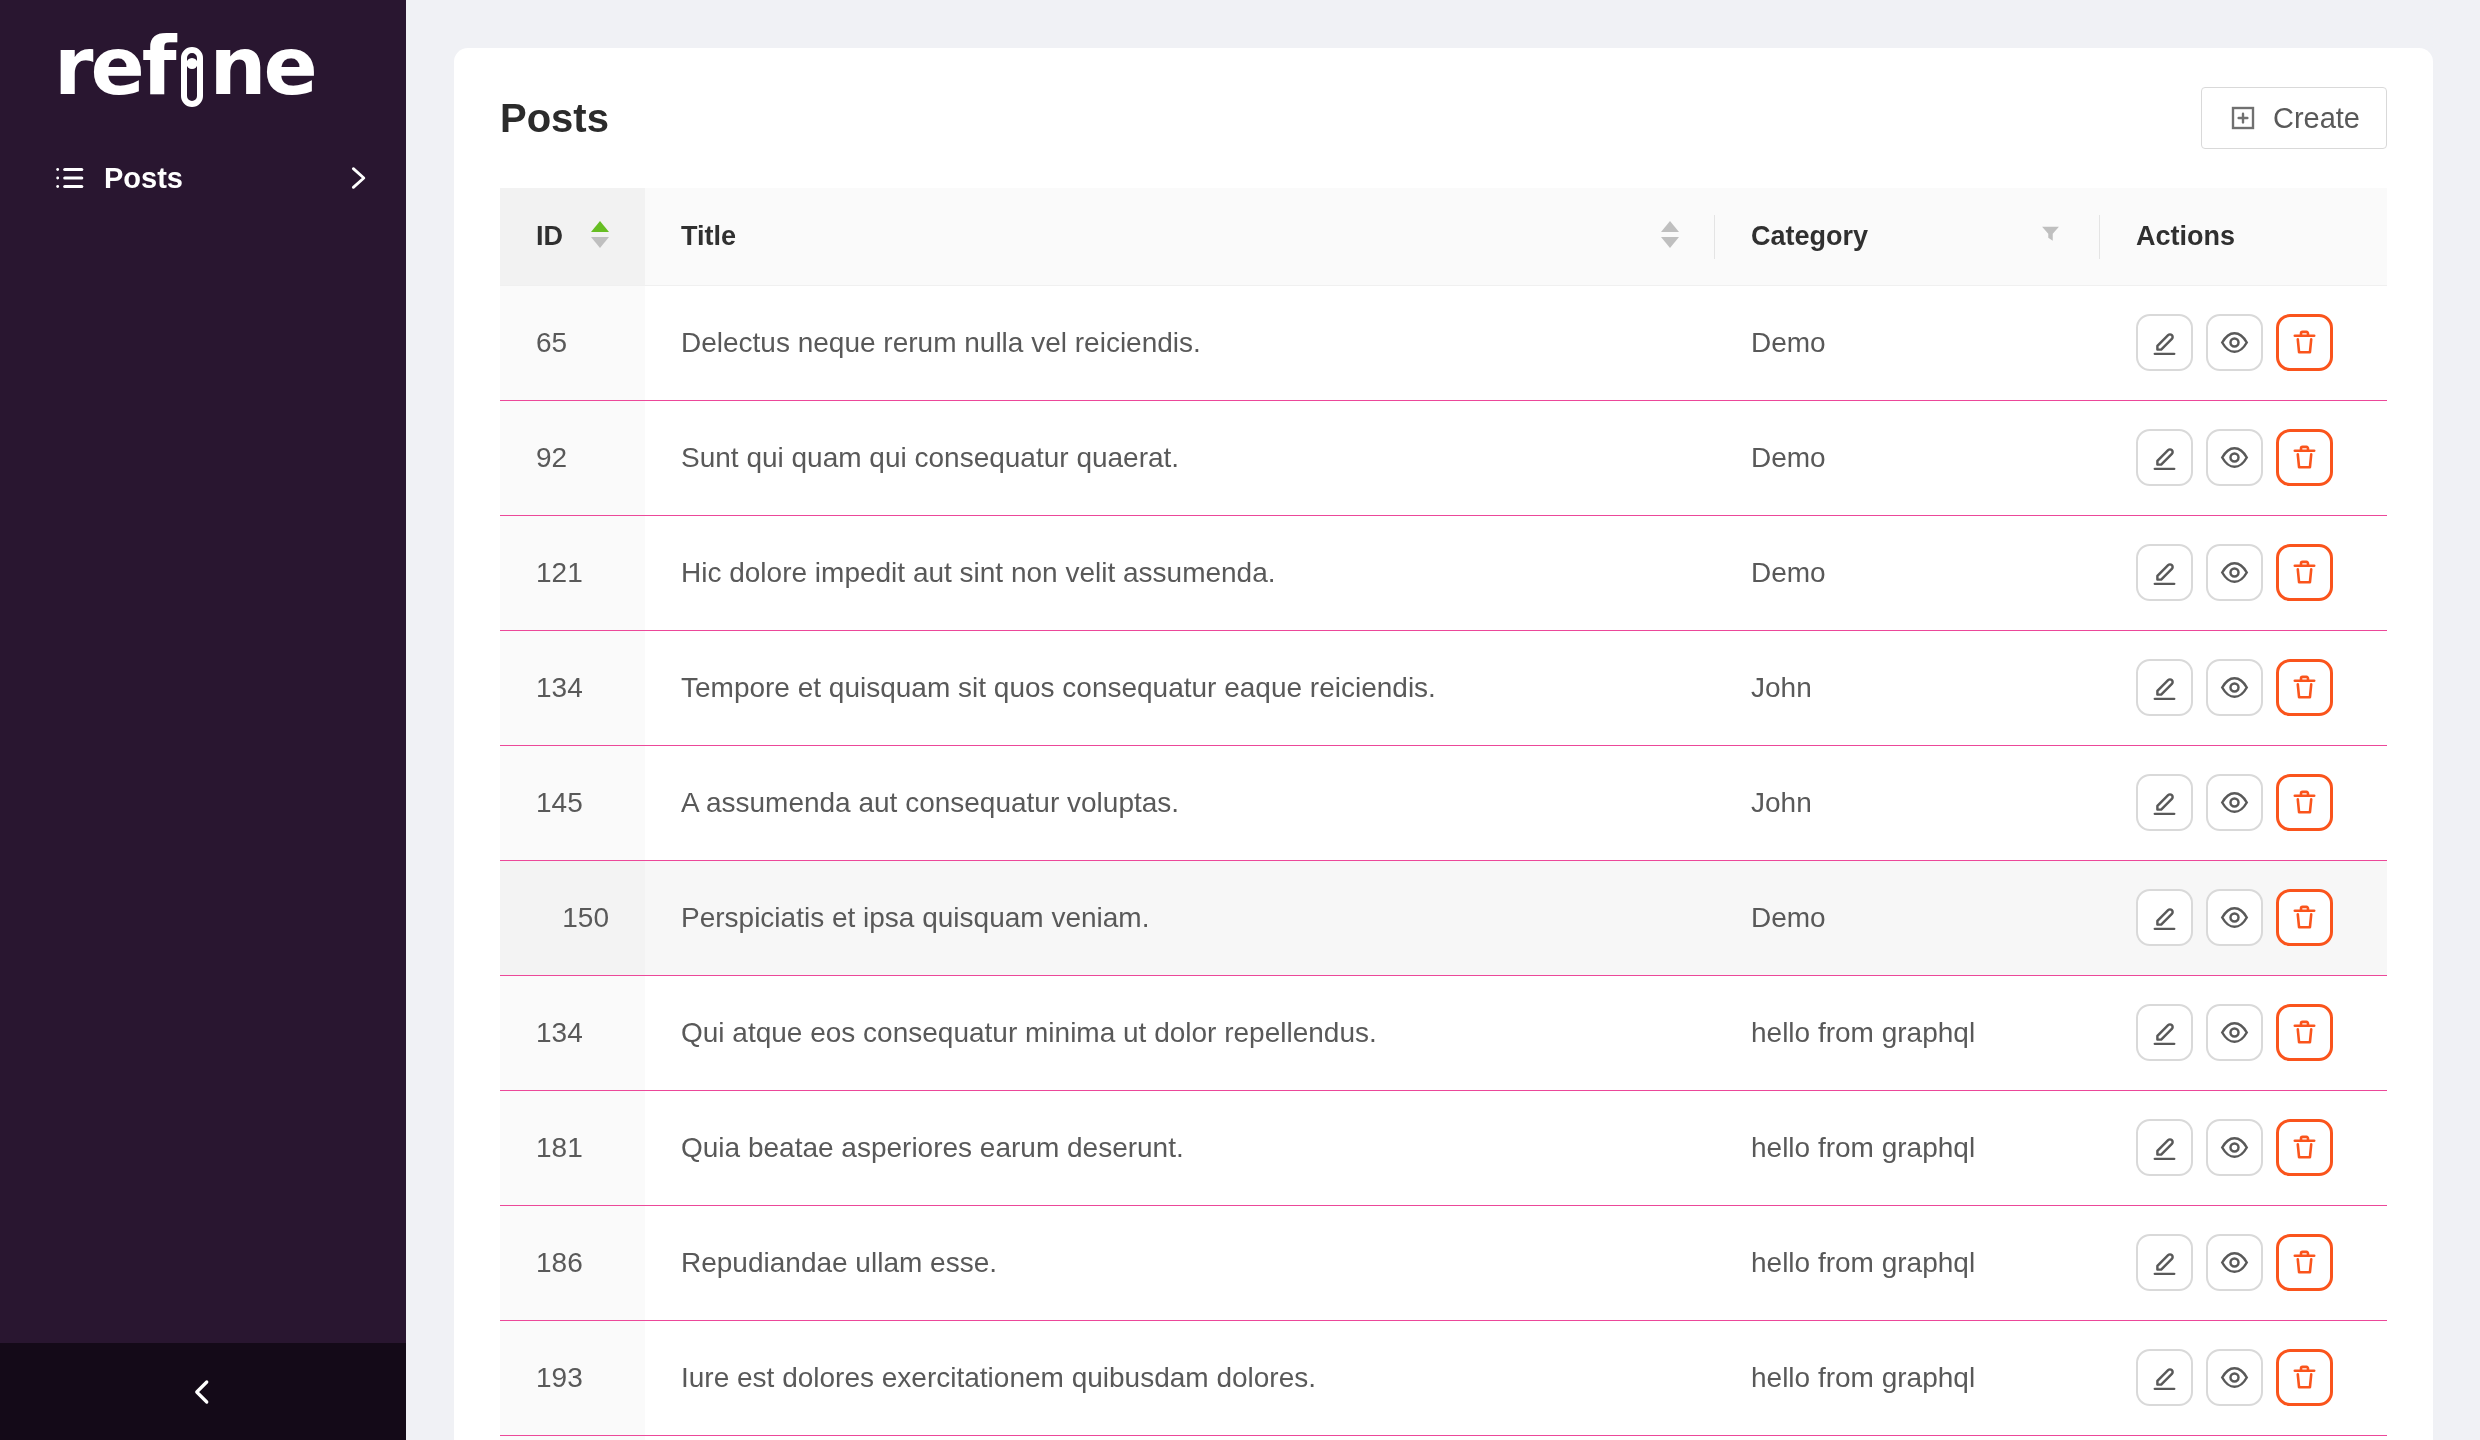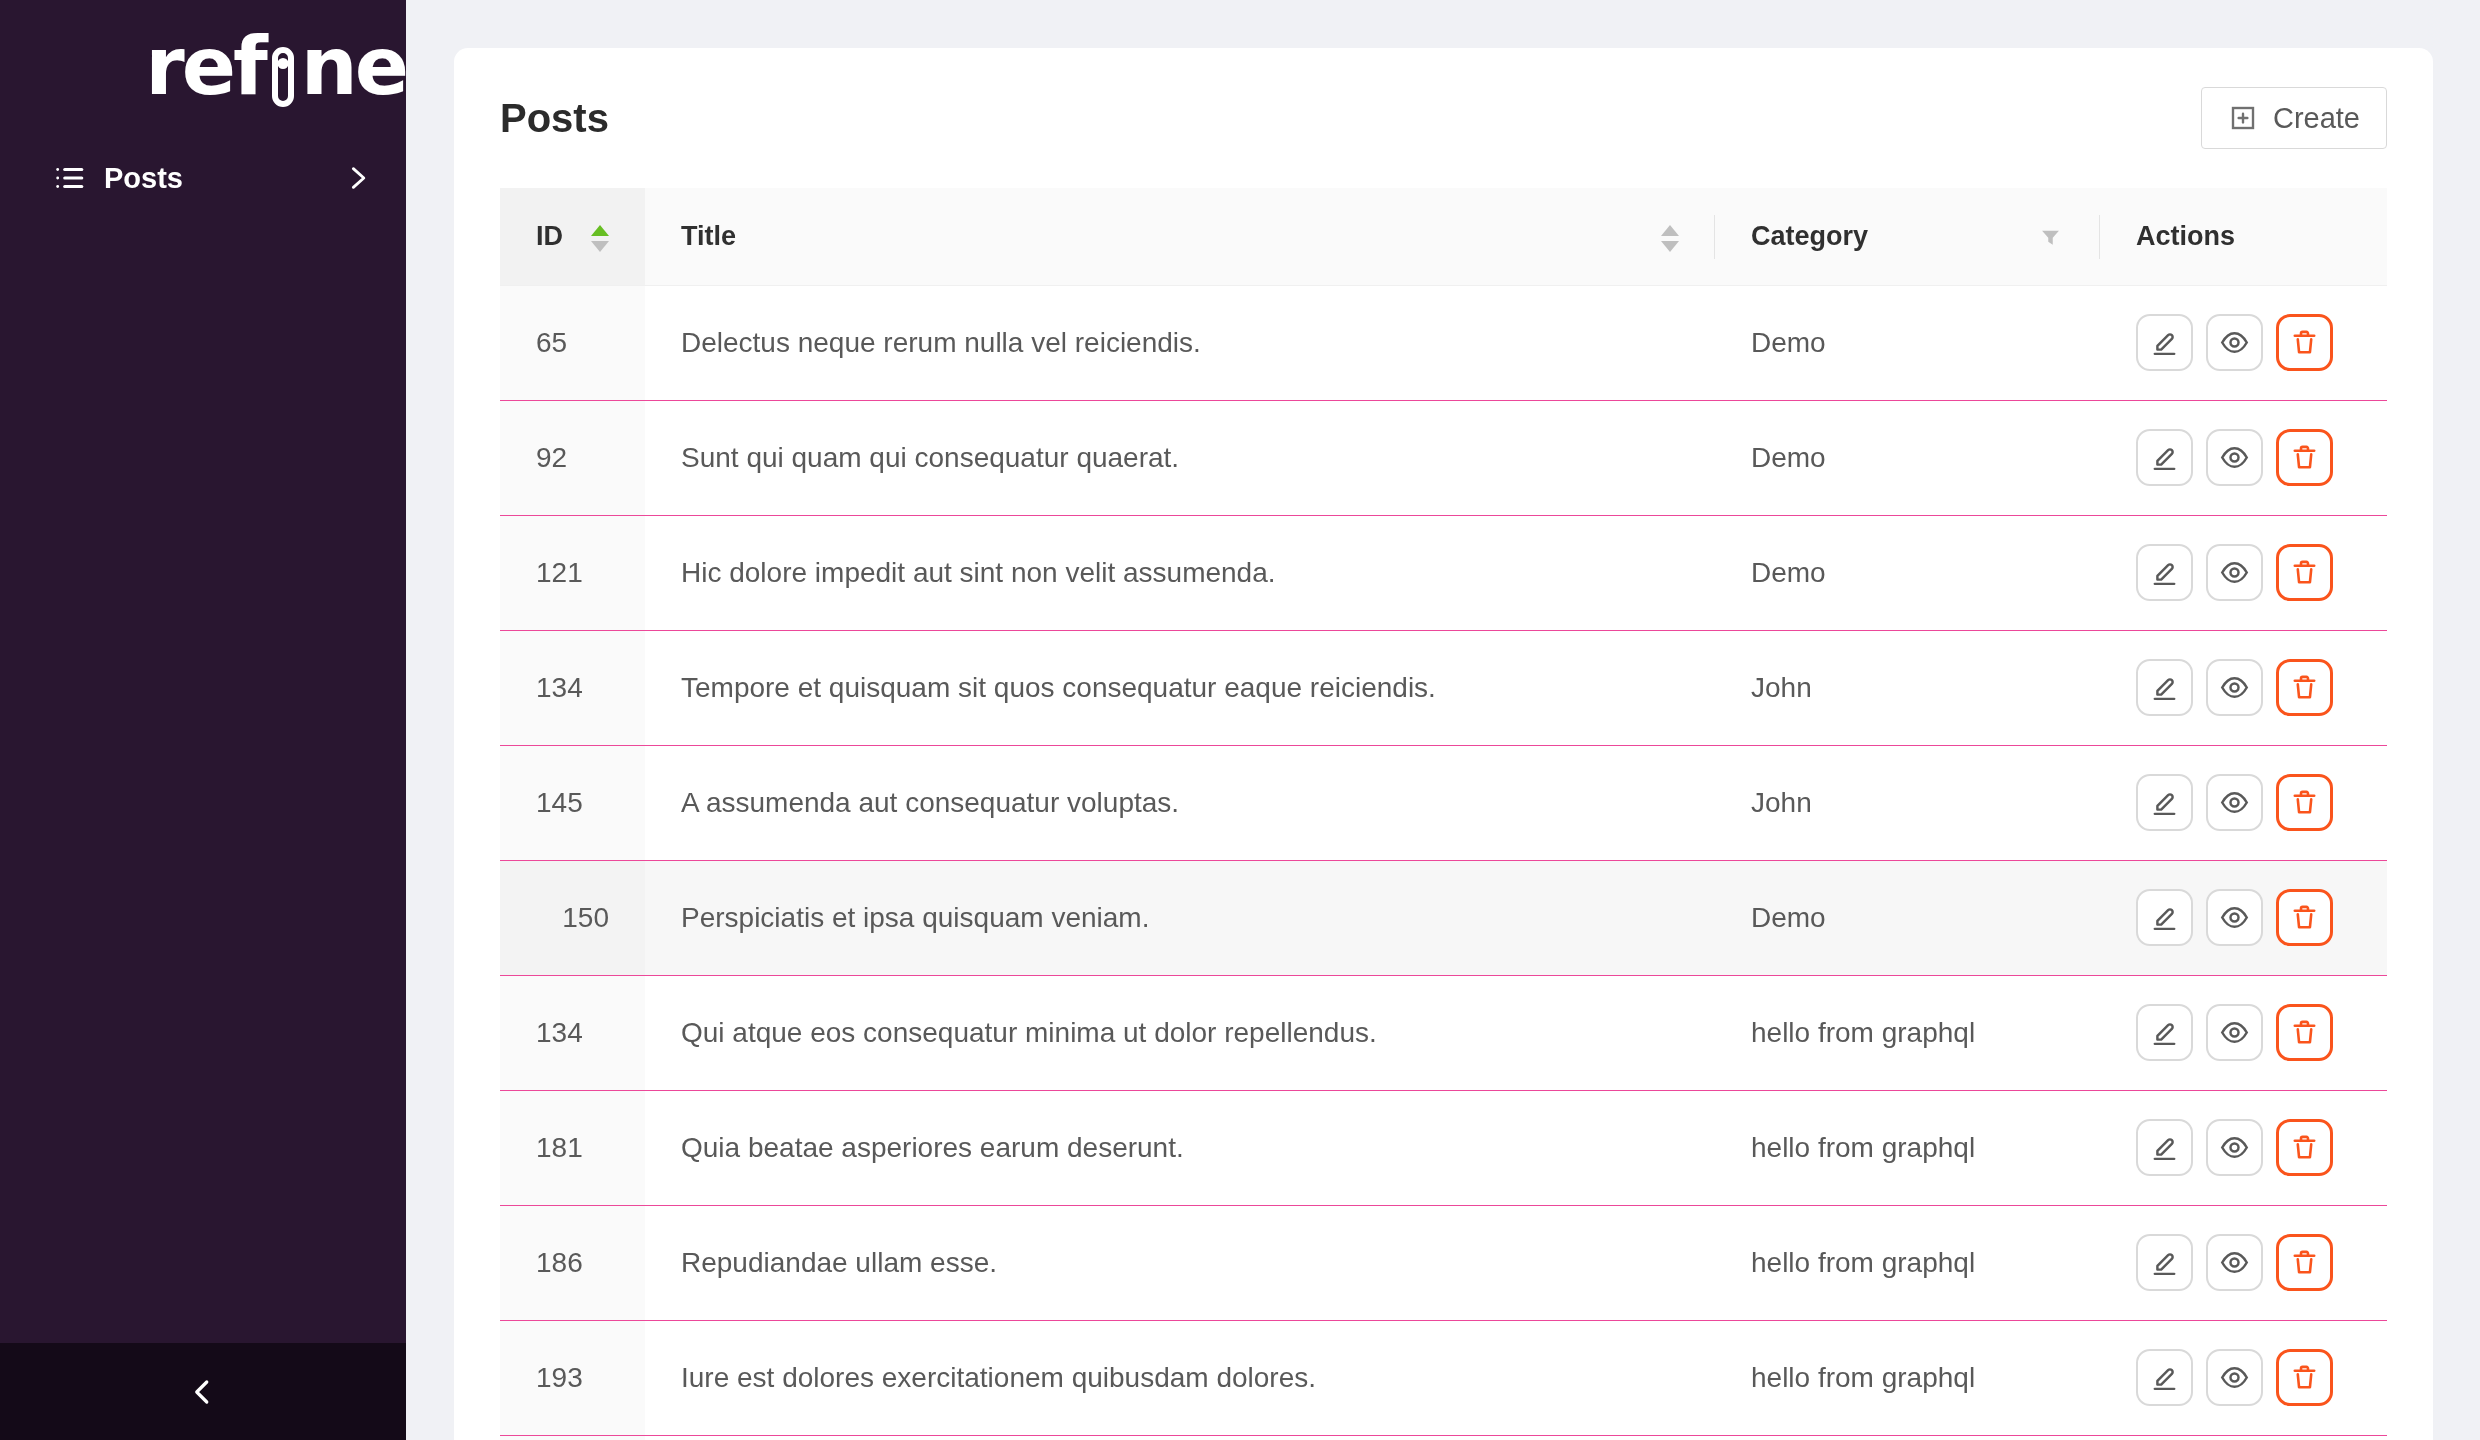--- a/index.html
+++ b/index.html
@@ -2,21 +2,21 @@
 <html><head>
 <meta charset="utf-8">
 <style>
   * { margin:0; padding:0; box-sizing:border-box; }
   html,body { width:2480px; height:1440px; overflow:hidden; background:#f0f1f5;
               font-family:"Liberation Sans", sans-serif; }
   .app { display:flex; width:100%; height:100%; }
 
   
   .sidebar { position:relative; width:406px; flex-shrink:0; background:#291630; }
-  .logo { height:132px; display:flex; align-items:center; padding-left:54px;justify-content:flex-end; }
+  .logo { height:132px; display:flex; align-items:center; padding-left:54px; }
   .logo-text { color:#fff; font-weight:bold; font-size:80px; letter-spacing:-3px;
                display:flex; align-items:flex-end; font-family:"DejaVu Sans", sans-serif; }
   .logo-pill { display:inline-block; width:22px; height:60px; border:6px solid #fff;
                border-radius:16px; margin:0 7px 6px 7px; position:relative; }
   .logo-pill::after { content:''; position:absolute; top:5px; left:50%; transform:translateX(-50%);
                width:11px; height:11px; background:#fff; border-radius:50%; }
   .menu { margin-top:14px; }
   .menu-item { height:64px; display:flex; align-items:center; padding:0 34px 0 52px;
                color:#fff; cursor:pointer; }
   .mi-icon { width:34px; height:34px; margin-right:18px; flex-shrink:0; }
@@ -36,21 +36,21 @@
                 background:#fff; border:1px solid #d9d9d9; border-radius:4px;
                 color:#595959; font-size:29px; cursor:pointer; }
 
   
   table { width:100%; border-collapse:collapse; table-layout:fixed; }
   col.c-id { width:145px; } col.c-cat { width:385px; } col.c-act { width:287px; }
   th { height:97px; background:#fafafa; border-bottom:1px solid #f0f0f0;
        font-size:27px; font-weight:bold; color:#303030; text-align:left;
        padding:0 36px; position:relative; }
   th.id-th { background:#f2f2f2; }
-  .th-inner { display:flex; align-items:flex-end; justify-content:space-between; }
+  .th-inner { display:flex; align-items:flex-start; justify-content:space-between; }
   th.title-th::after, th.cat-th::after { content:''; position:absolute; right:0; top:27px;
        width:1px; height:44px; background:#e4e4e4; }
   td { height:115px; padding:0 36px; border-bottom:1px solid #ec4899; background:#fff;
        font-size:28px; color:#595959; overflow:hidden; white-space:nowrap; }
   td.id-td { background:#fafafa; }
   tr.hovered td { background:#f7f7f7; }
   tr.hovered td.id-td { background:#f3f3f3;text-align:right; }
   tr.partial td { height:6px; border-bottom:none; }
 
   .sorter { display:flex; flex-direction:column; gap:5px; }

